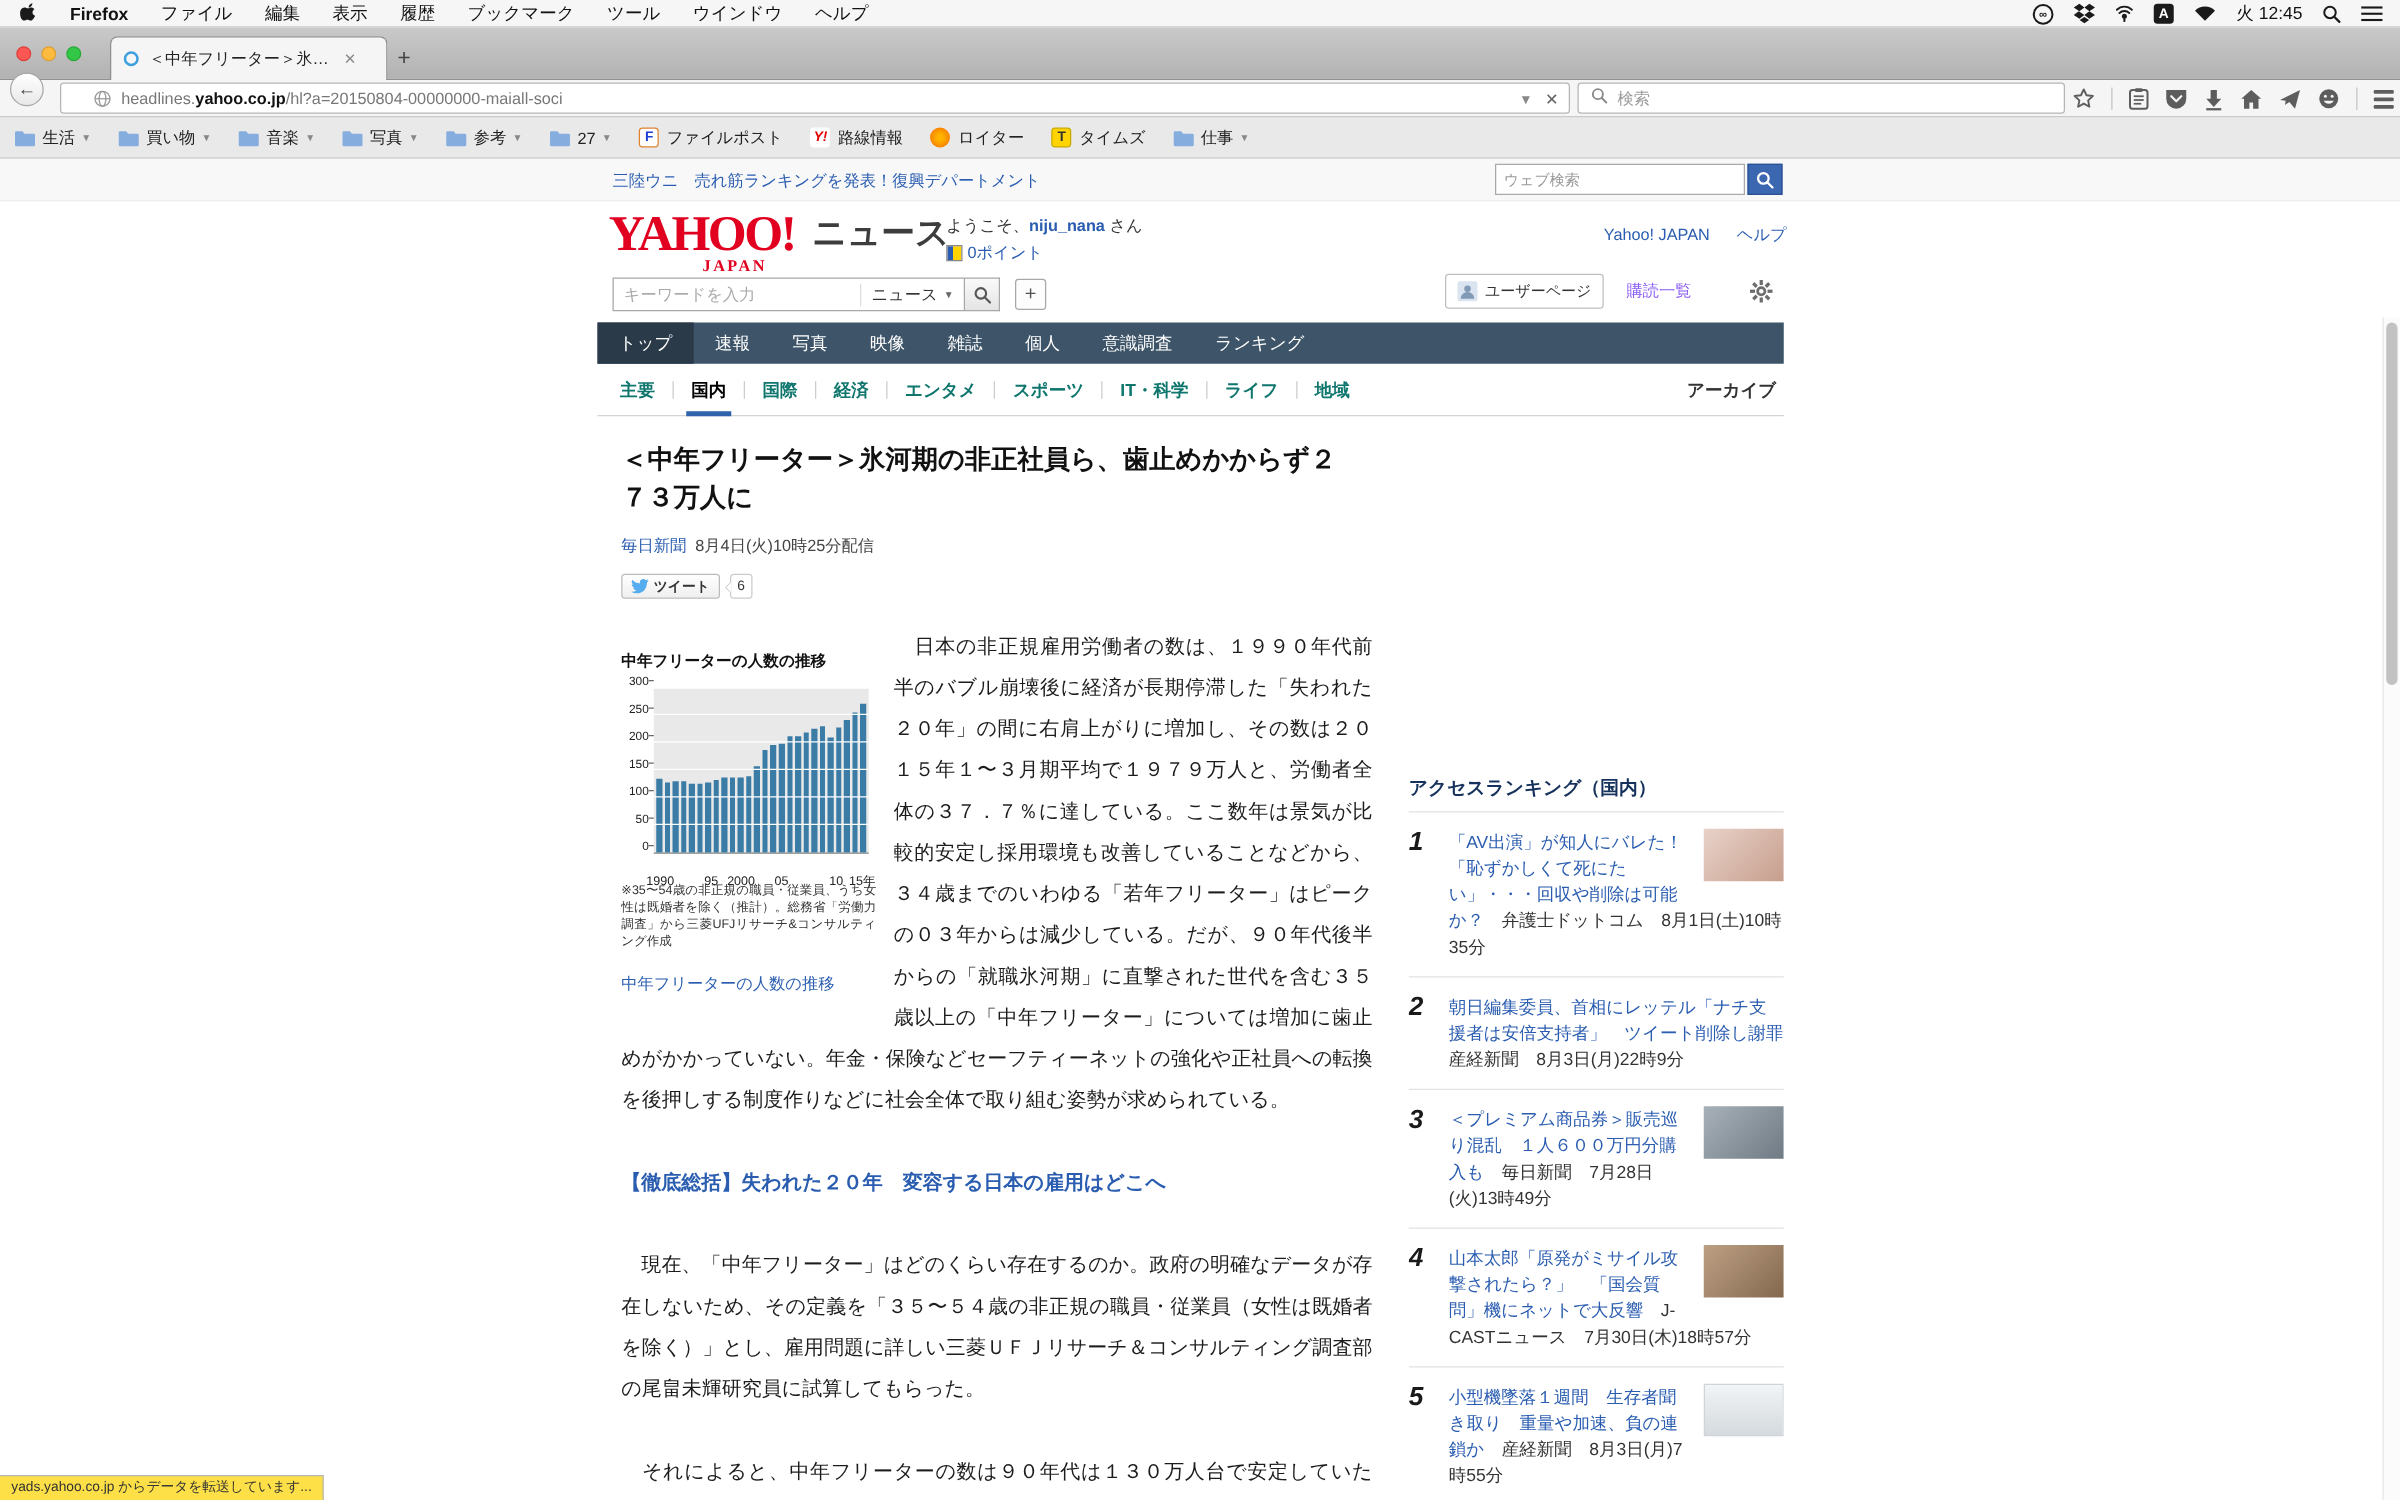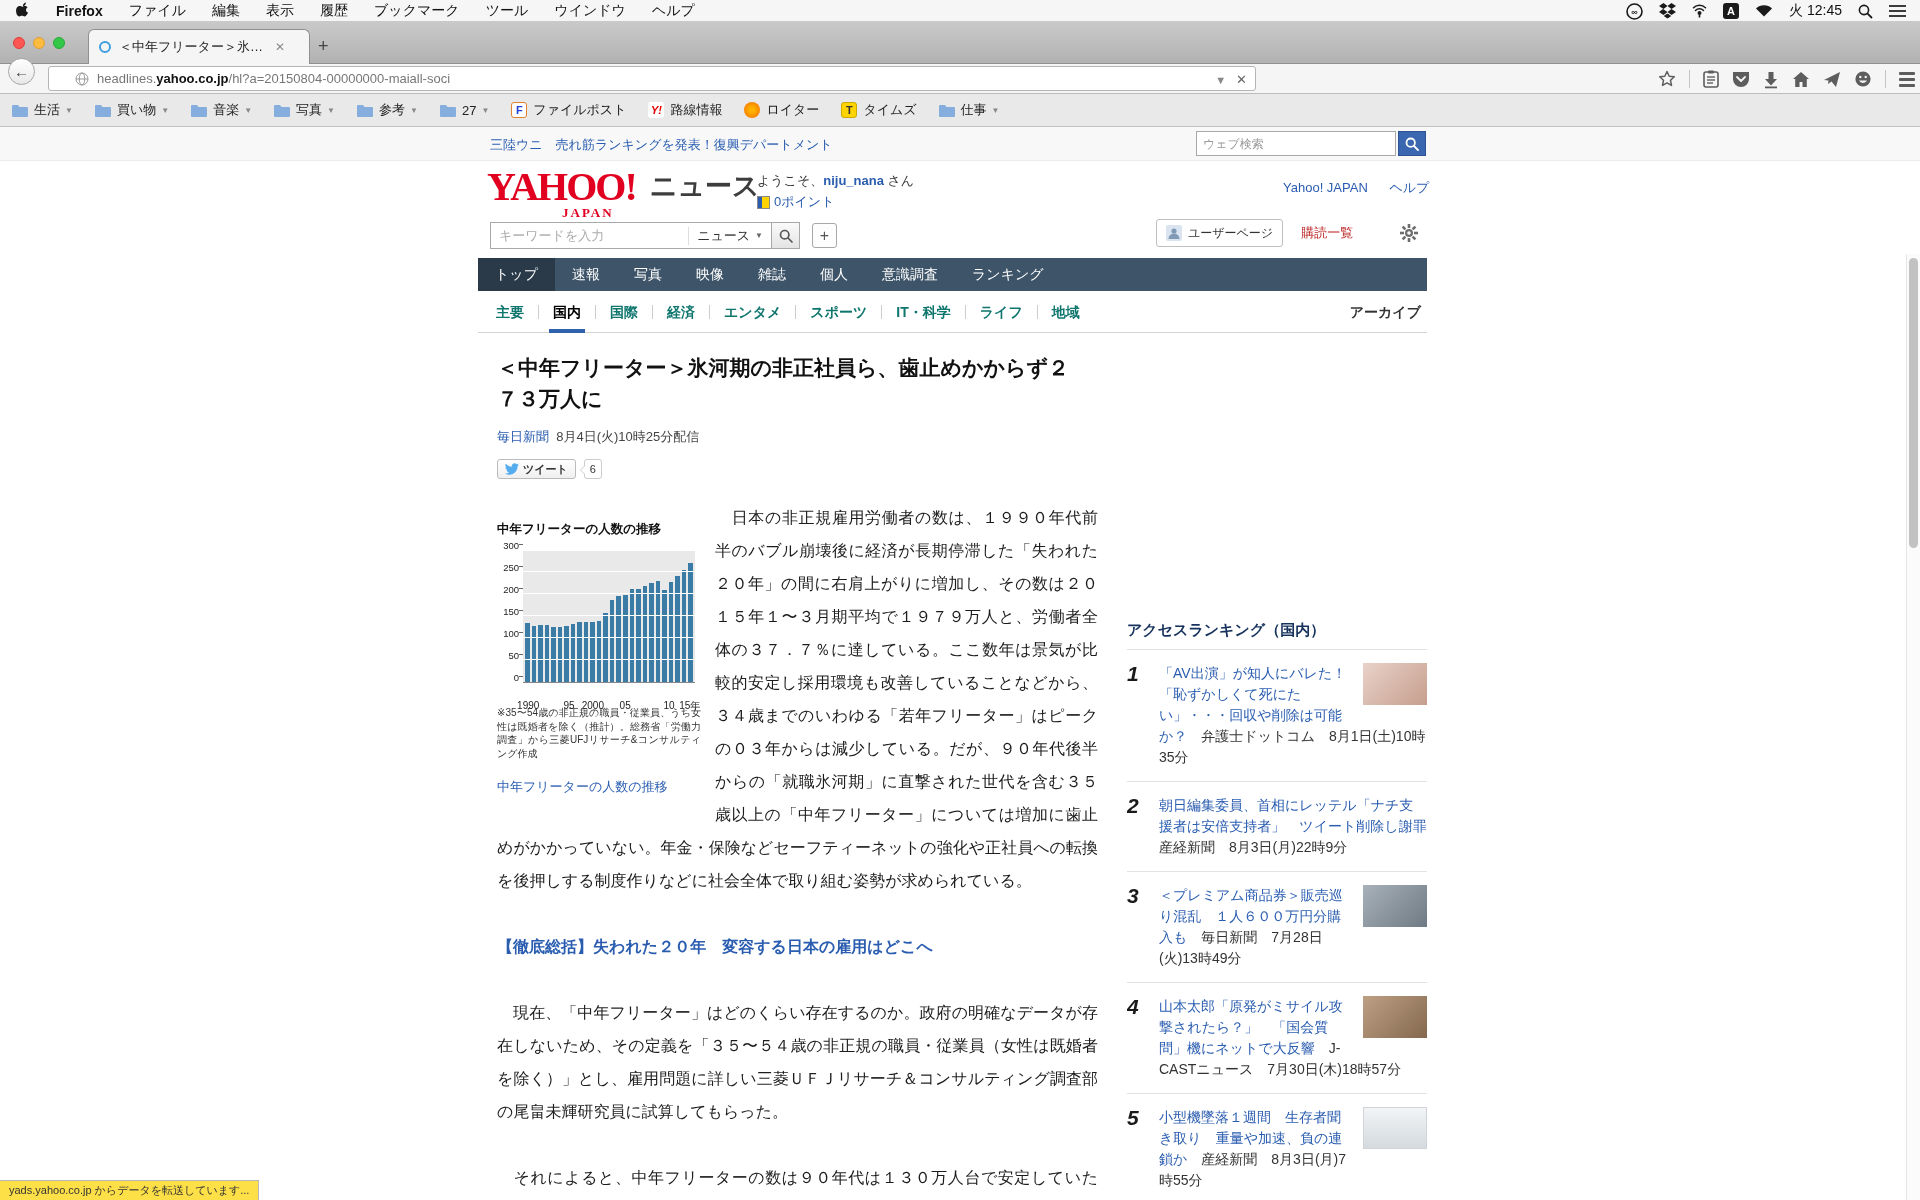--- a/index.html
+++ b/index.html
@@ -110,21 +110,21 @@
   .kwcat { font-size:13px; color:#333; display:flex; align-items:center; gap:5px; border-left:1px solid #ddd;
     padding-left:8px; height:18px; }
   .kwcat .caret { font-size:8px; color:#666; }
   .sbtn { width:28px; height:27px; border:1px solid #a8a8a8; border-left:none; background:linear-gradient(#fafafa,#e4e4e4);
     display:flex; align-items:center; justify-content:center; }
   .plusbtn { width:25px; height:25px; border:1px solid #a8a8a8; border-radius:3px; margin-left:12px;
     display:flex; align-items:center; justify-content:center; font-size:16px; color:#555; background:#fdfdfd; }
   .srowright { position:absolute; left:1156px; top:92px; display:flex; align-items:center; }
   .userbox { height:28px; border:1px solid #bfbfbf; border-radius:3px; background:#fff; display:flex;
     align-items:center; padding:0 9px; font-size:12px; color:#333; gap:6px; }
-  .sublist { margin-left:18px; font-size:13px; color:#b91c1c; }
+  .sublist { margin-left:18px; font-size:13px; color:#8b5cf6; }
   .gearwrap { margin-left:46px; display:flex; }
 
   .navblue { position:absolute; left:478px; top:131px; width:949px; height:33px; background:#3e5468; display:flex; }
   .navblue .ntab { padding:0 17px; line-height:33px; font-size:14px; font-weight:normal; color:#fff; }
   .navblue .ntab.active { background:#2a3a49; }
 
   .subnav { position:absolute; left:478px; top:164px; width:949px; height:42px; border-bottom:1px solid #d4d4d4; }
   .subnav .inner { display:flex; align-items:center; height:42px; padding-left:4px; }
   .snitem { padding:0 14px; font-size:14px; font-weight:bold; color:#0f766e; position:relative; height:42px;
     line-height:42px; }
@@ -280,20 +280,29 @@
             <ellipse cx="7" cy="7" rx="2.7" ry="6"></ellipse>
             <line x1="1" y1="7" x2="13" y2="7"></line>
           </g>
         </svg>
     </span>
     <span class="urltext"><span>headlines.</span><b>yahoo.co.jp</b><span>/hl?a=20150804-00000000-maiall-soci</span></span>
     <span class="urlbtns">
       <span>▼</span>
       <span style="font-size:13px;color:#666;">✕</span>
     </span>
+  </div>
+  <div class="searchfield">
+    <span>
+      <svg width="13" height="13" viewBox="0 0 13 13">
+          <circle cx="5.3" cy="5.3" r="4" fill="none" stroke="#8a8a8a" stroke-width="1.5"></circle>
+          <line x1="8.4" y1="8.4" x2="12" y2="12" stroke="#8a8a8a" stroke-width="1.6" stroke-linecap="round"></line>
+        </svg>
+    </span>
+    <input placeholder="検索" style="">
   </div>
   <div class="tbicons">
     <span>
       <svg width="18" height="18" viewBox="0 0 18 18">
           <path d="M9 1.5l2.2 4.7 5.1.6-3.8 3.5 1 5.1L9 12.9l-4.5 2.5 1-5.1L1.7 6.8l5.1-.6z" fill="none" stroke="#5d5d5d" stroke-width="1.5" stroke-linejoin="round"></path>
         </svg>
     </span>
     <span class="tbsep"></span>
     <span>
       <svg width="16" height="18" viewBox="0 0 16 18">

